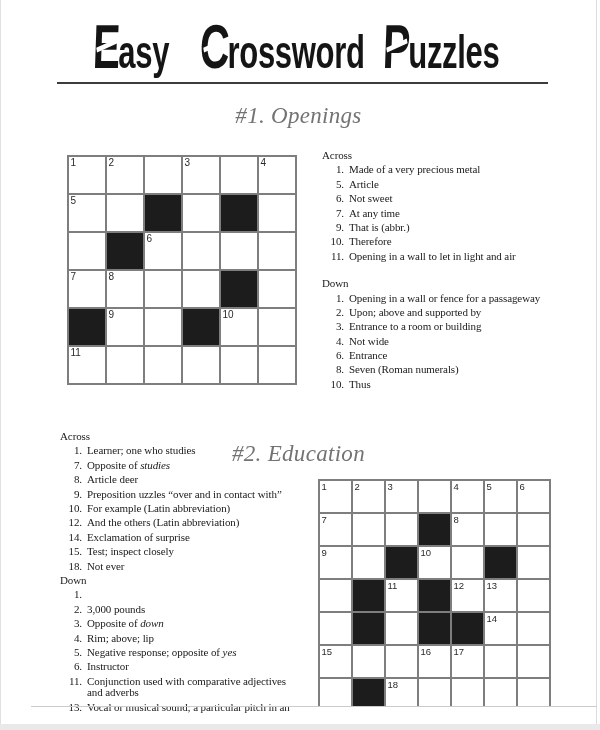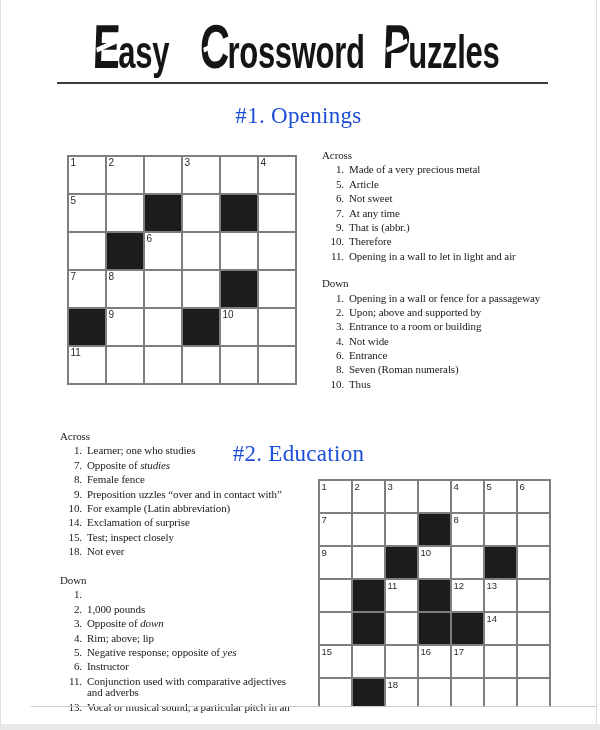--- a/index.html
+++ b/index.html
@@ -17,21 +17,21 @@
   .tbig{font-size:62px;line-height:62px;position:relative;letter-spacing:-1px;transform:skewX(-3deg);display:inline-block;}
   .trest{font-size:47px;line-height:47px;letter-spacing:-0.5px;margin-left:-2px;}
   .shine{position:absolute;left:5px;top:27px;width:32px;height:5px;background:#ffffff;transform:rotate(-17deg);}
   .tw1{left:93px;top:16px;}
   .tw2{left:200px;top:16px;}
   .tw3{left:383px;top:16px;}
   .title-rule{position:absolute;left:57px;top:82px;width:491px;height:2px;background:#3c3c3c;}
   
   .section-heading{
     position:absolute;left:0;width:597px;text-align:center;
-    font-size:23px;line-height:28px;letter-spacing:0.3px;color:#1d4ed8;
+    font-size:23px;line-height:28px;letter-spacing:0.3px;color:#737373;font-style:italic;
   }
   #heading1{top:102px;}
   #heading2{top:404px;margin-top:36px;}
   
   .xw{display:grid;background:#7e7e7e;padding:1.5px;gap:1.5px;width:max-content;}
   #grid1{position:absolute;left:67px;top:155px;}
   #grid2wrap{position:absolute;left:318px;top:479px;height:228px;overflow:hidden;}
   .cell{background:#ffffff;position:relative;}
   .cell.blk{background:#1c1c1c;}
   .cn{
@@ -213,29 +213,33 @@
       <div class="clue cl-line">
         <span class="cnum">1.</span>
         <span class="ctxt">Learner; one who studies</span>
       </div>
       <div class="clue cl-line">
         <span class="cnum">7.</span>
         <span class="ctxt">Opposite of <i>studies</i></span>
       </div>
       <div class="clue cl-line">
         <span class="cnum">8.</span>
-        <span class="ctxt">Female fence</span>
+        <span class="ctxt">Article deer</span>
       </div>
       <div class="clue cl-line">
         <span class="cnum">9.</span>
         <span class="ctxt">Preposition uzzles “over and in contact with”</span>
       </div>
       <div class="clue cl-line">
         <span class="cnum">10.</span>
         <span class="ctxt">For example (Latin abbreviation)</span>
+      </div>
+      <div class="clue cl-line">
+        <span class="cnum">12.</span>
+        <span class="ctxt">And the others (Latin abbreviation)</span>
       </div>
       <div class="clue cl-line">
         <span class="cnum">14.</span>
         <span class="ctxt">Exclamation of surprise</span>
       </div>
       <div class="clue cl-line">
         <span class="cnum">15.</span>
         <span class="ctxt">Test; inspect closely</span>
       </div>
       <div class="clue cl-line">
@@ -245,21 +249,21 @@
     </div>
 </div>
 <div id="down2" class="clues">
   <div class="cl-line clues-h">Down</div>
   <div>
       <div class="clue cl-line">
         <span class="cnum">1.</span>
       </div>
       <div class="clue cl-line">
         <span class="cnum">2.</span>
-        <span class="ctxt">1,000 pounds</span>
+        <span class="ctxt">3,000 pounds</span>
       </div>
       <div class="clue cl-line">
         <span class="cnum">3.</span>
         <span class="ctxt">Opposite of <i>down</i></span>
       </div>
       <div class="clue cl-line">
         <span class="cnum">4.</span>
         <span class="ctxt">Rim; above; lip</span>
       </div>
       <div class="clue cl-line">

